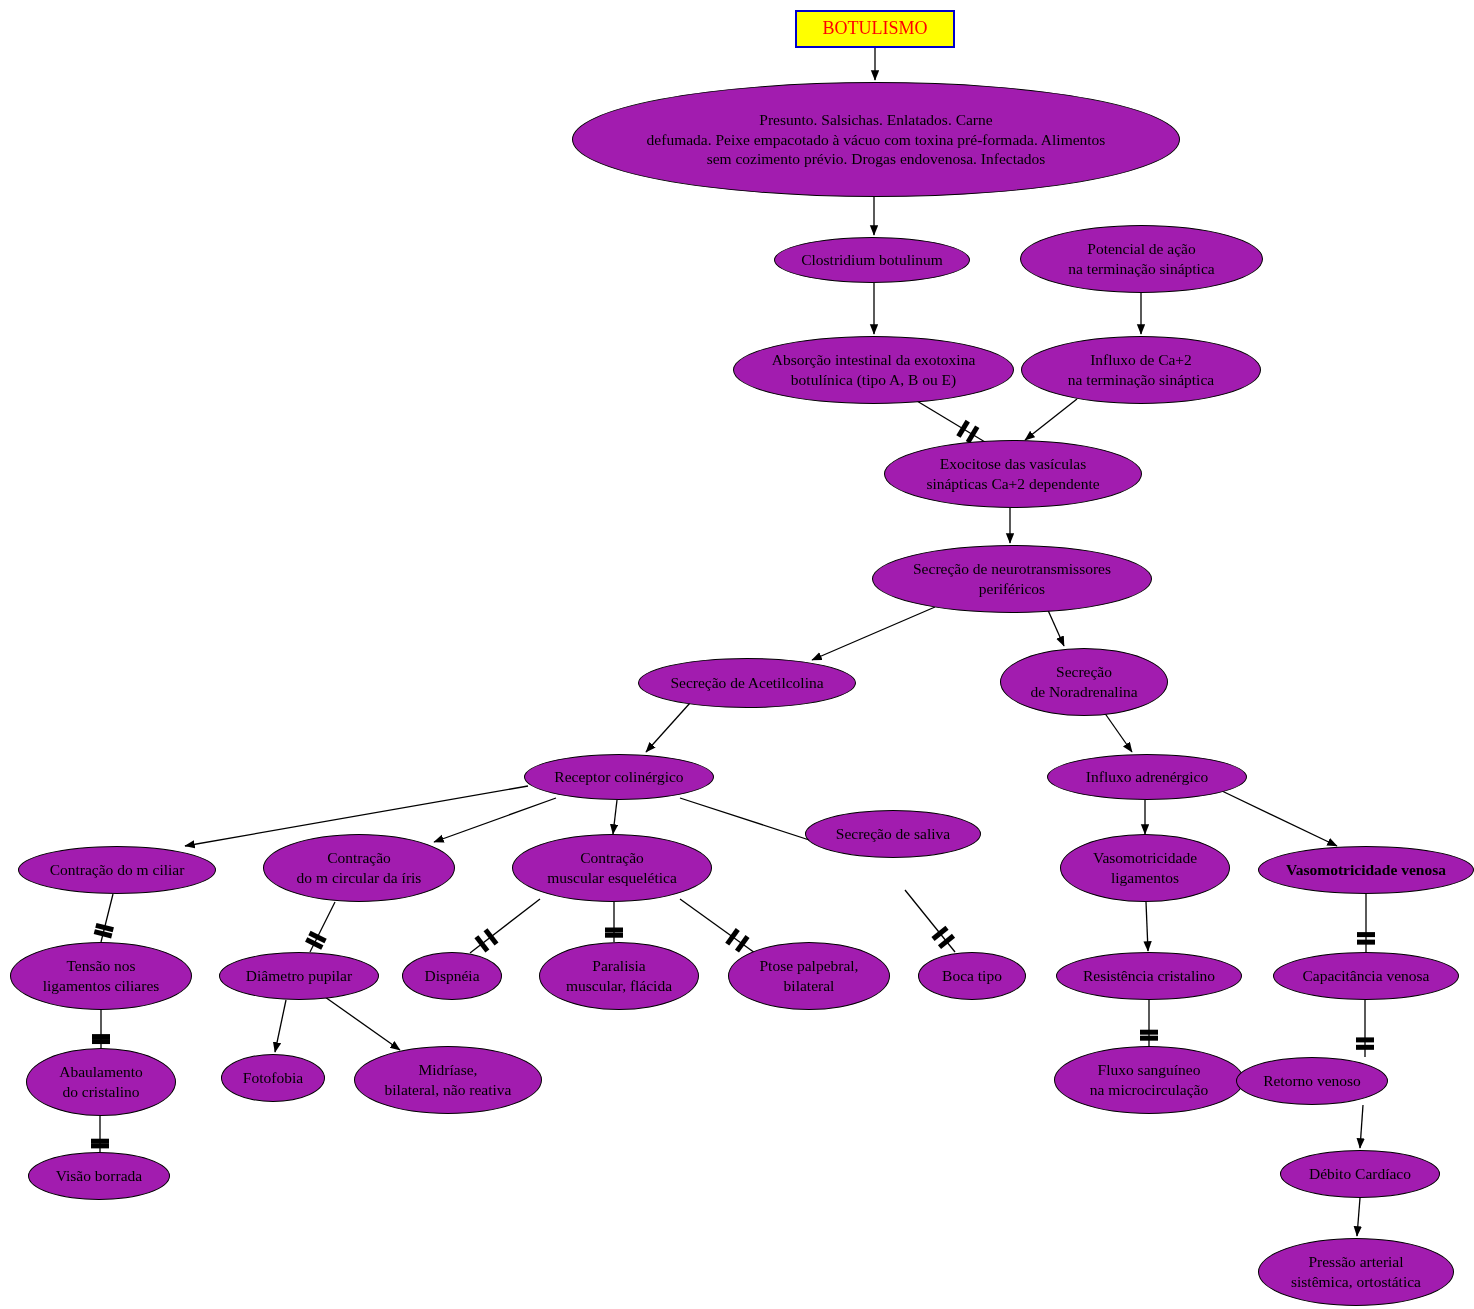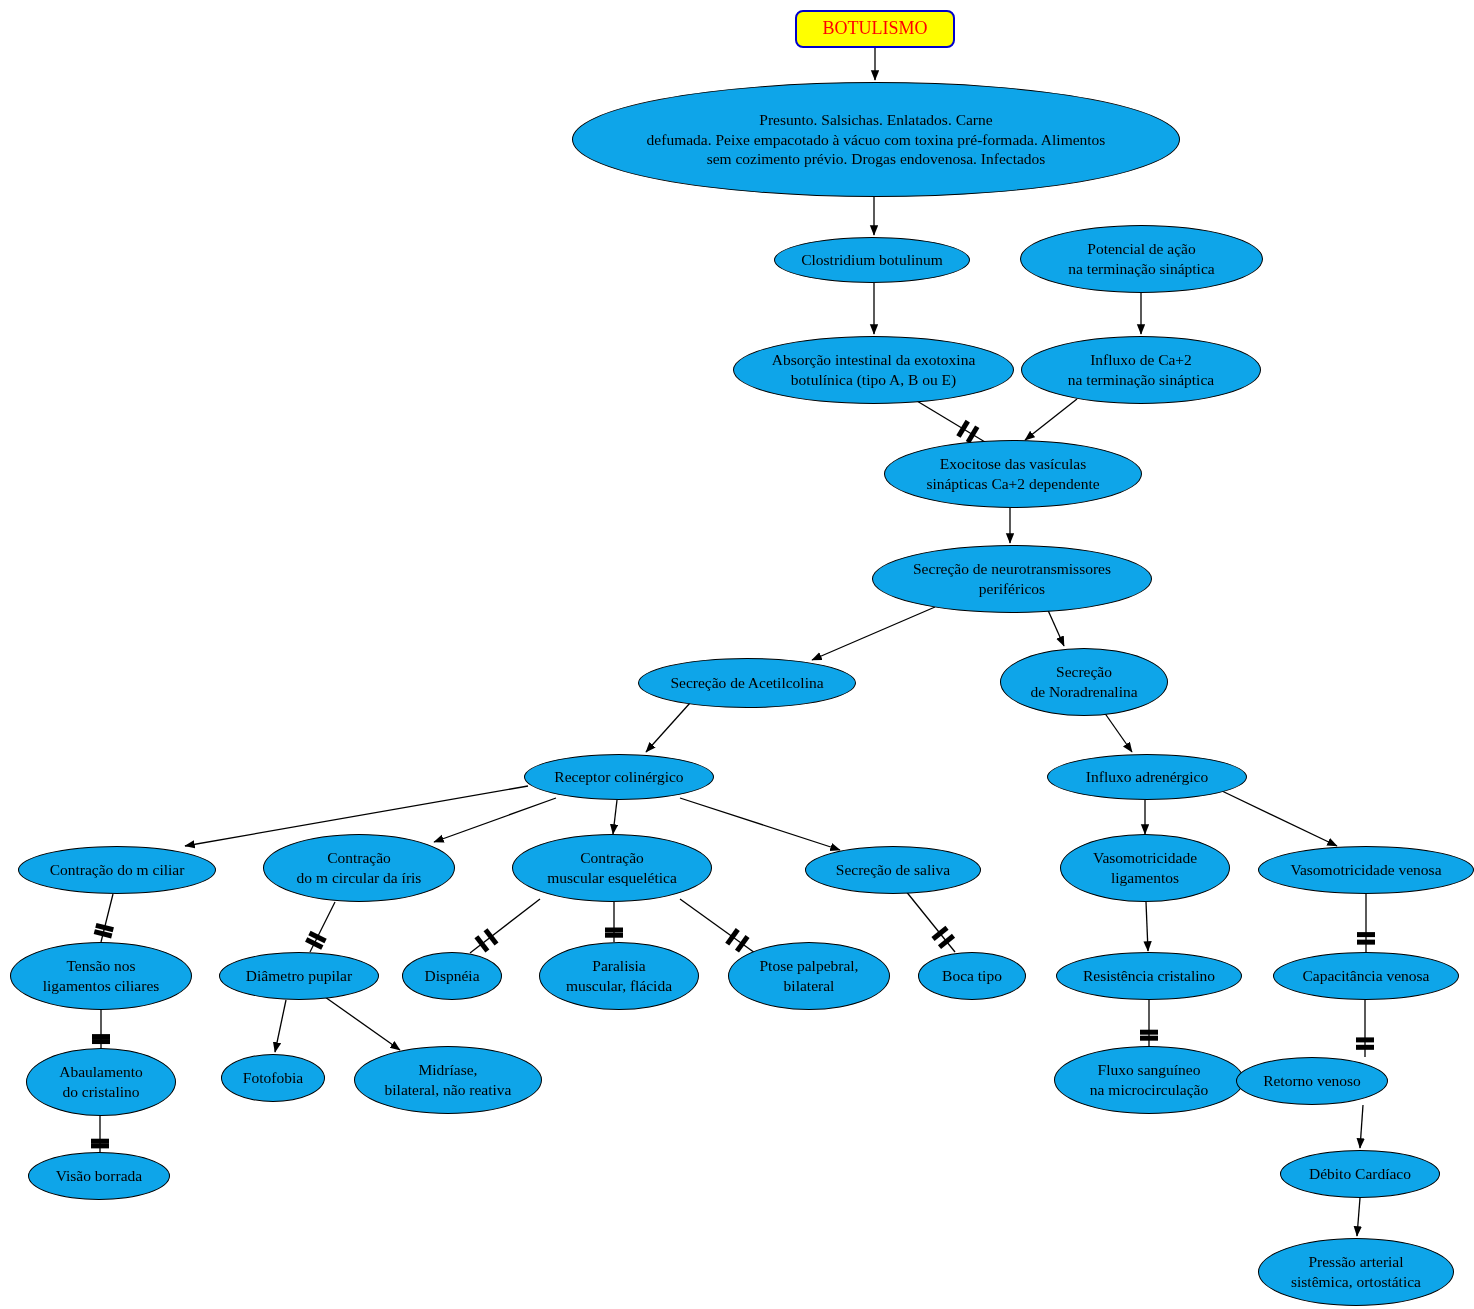--- a/index.html
+++ b/index.html
@@ -27,30 +27,30 @@
   }
   .node {
     position: absolute;
     display: flex;
     align-items: center;
     justify-content: center;
     text-align: center;
     box-sizing: border-box;
     border: 1px solid #000000;
     border-radius: 50%;
-    background: #0ea5e9;
+    background: #a21caf;
     color: #000000;
     font-size: 15.5px;
     line-height: 1.28;
     white-space: pre-line;
     padding: 0 6px;
     z-index: 2;
   }
   .node.root {
-    border-radius: 8px;
+    border-radius: 0;
     border: 2px solid #0000cc;
     background: #ffff00;
     color: #ff0000;
     font-size: 18px;
     padding: 2px 10px;
   }
 </style>
 </head>
 <body>
 
@@ -207,24 +207,24 @@
       <div class="node" style="left: 638px; top: 658px; width: 218px; height: 50px;">Secreção de Acetilcolina</div>
       <div class="node" style="left: 1000px; top: 648px; width: 168px; height: 68px;">Secreção
 de Noradrenalina</div>
       <div class="node" style="left: 524px; top: 754px; width: 190px; height: 46px;">Receptor colinérgico</div>
       <div class="node" style="left: 1047px; top: 754px; width: 200px; height: 46px;">Influxo adrenérgico</div>
       <div class="node" style="left: 18px; top: 846px; width: 198px; height: 48px;">Contração do m ciliar</div>
       <div class="node" style="left: 263px; top: 834px; width: 192px; height: 68px;">Contração
 do m circular da íris</div>
       <div class="node" style="left: 512px; top: 834px; width: 200px; height: 68px;">Contração
 muscular esquelética</div>
-      <div class="node" style="left: 805px; top: 846px; width: 176px; height: 48px;">Secreção de saliva</div>
+      <div class="node" style="left: 805px; top: 810px; width: 176px; height: 48px;">Secreção de saliva</div>
       <div class="node" style="left: 1060px; top: 834px; width: 170px; height: 68px;">Vasomotricidade
 ligamentos</div>
-      <div class="node" style="left: 1258px; top: 846px; width: 216px; height: 48px;">Vasomotricidade venosa</div>
+      <div class="node" style="left: 1258px; top: 846px; width: 216px; height: 48px; font-weight: bold;">Vasomotricidade venosa</div>
       <div class="node" style="left: 10px; top: 942px; width: 182px; height: 68px;">Tensão nos
 ligamentos ciliares</div>
       <div class="node" style="left: 219px; top: 952px; width: 160px; height: 48px;">Diâmetro pupilar</div>
       <div class="node" style="left: 402px; top: 952px; width: 100px; height: 48px;">Dispnéia</div>
       <div class="node" style="left: 539px; top: 942px; width: 160px; height: 68px;">Paralisia
 muscular, flácida</div>
       <div class="node" style="left: 728px; top: 942px; width: 162px; height: 68px;">Ptose palpebral,
 bilateral</div>
       <div class="node" style="left: 918px; top: 952px; width: 108px; height: 48px;">Boca tipo</div>
       <div class="node" style="left: 1056px; top: 952px; width: 186px; height: 48px;">Resistência cristalino</div>

